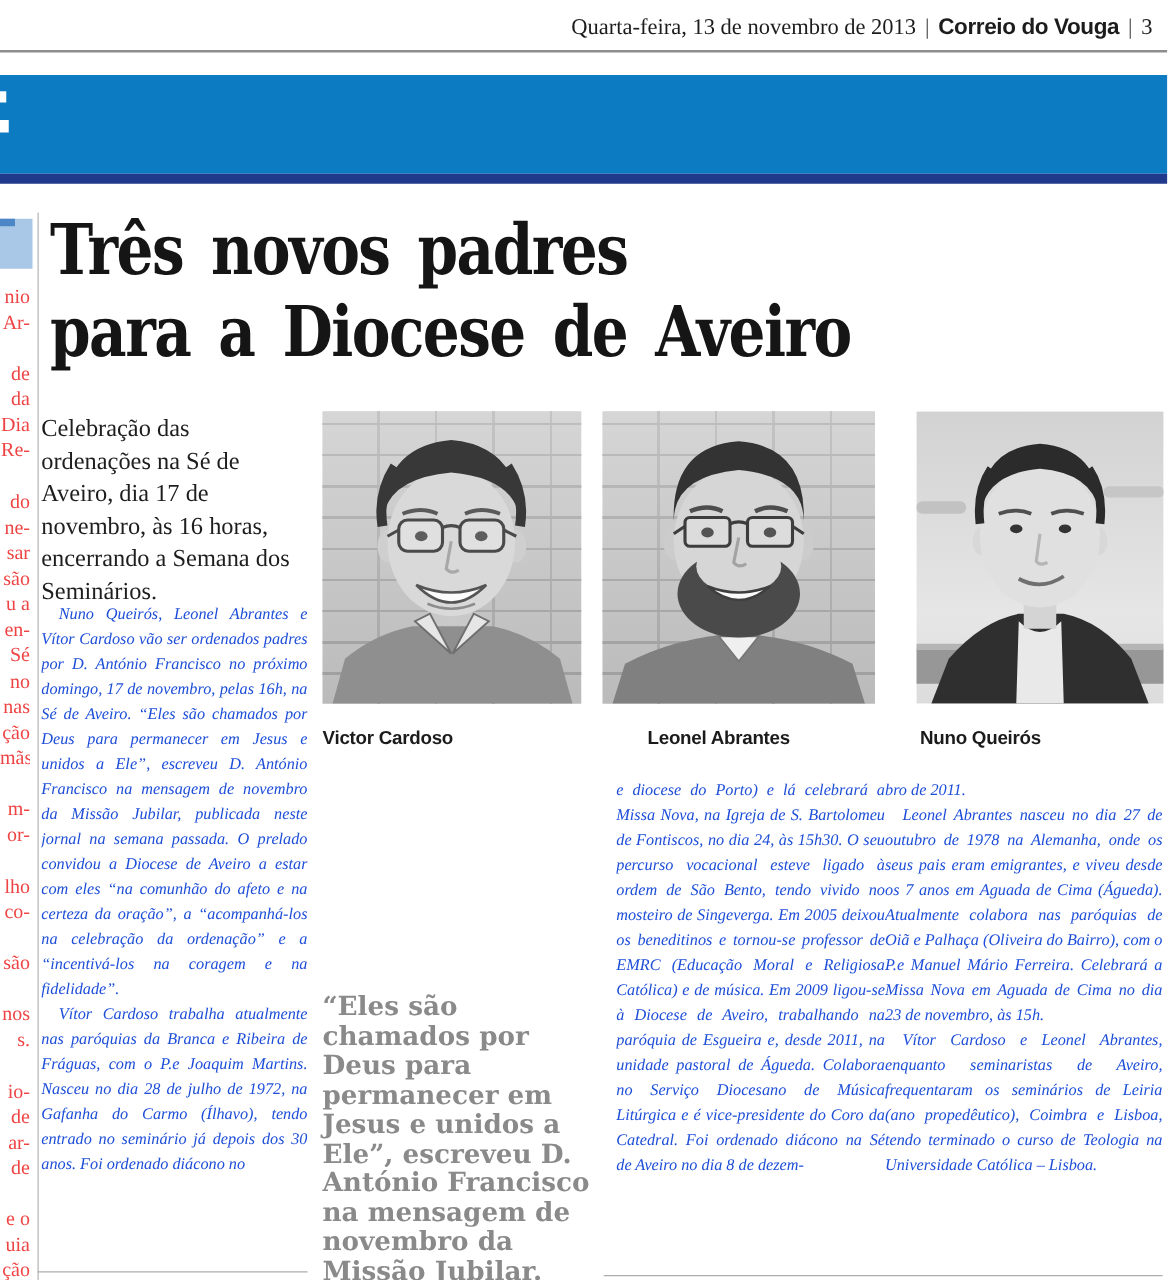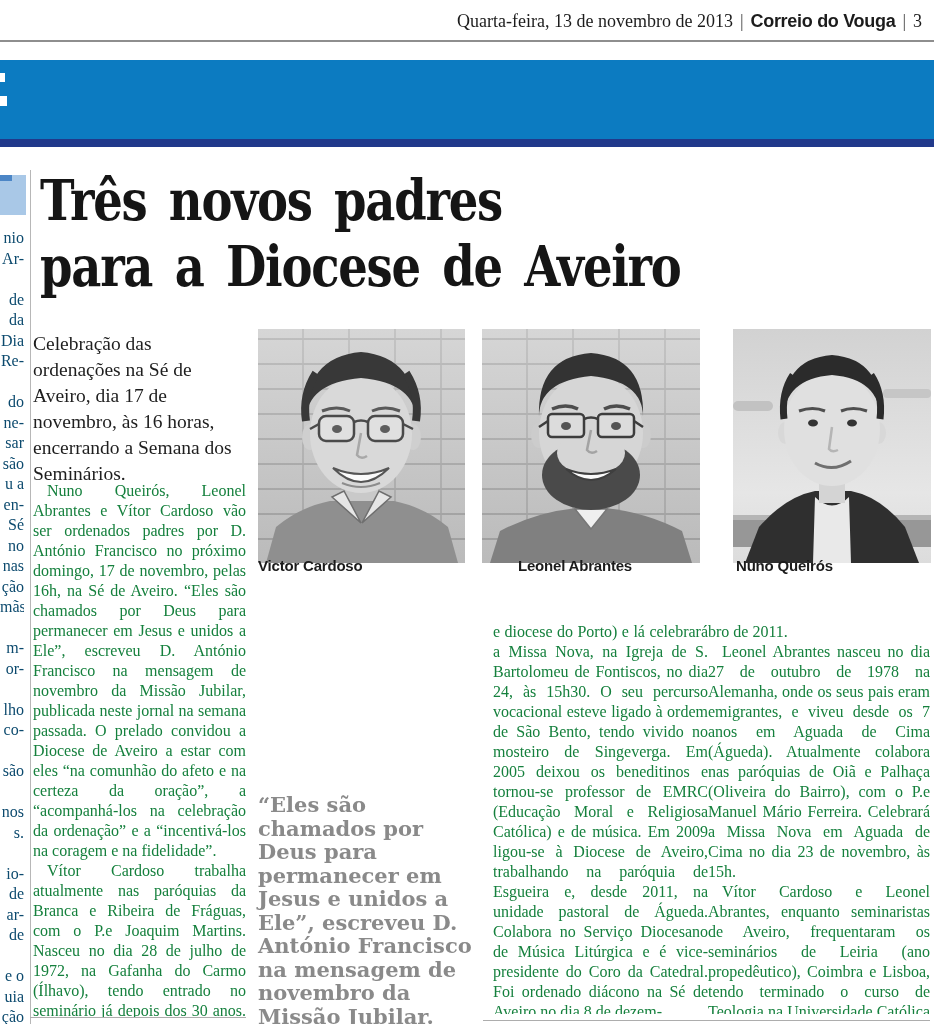--- a/index.html
+++ b/index.html
@@ -28,21 +28,21 @@
   .blue-band .mark2 { position:absolute; left:0; top:36px; width:7px; height:10px; background:#ffffff; }
   .dark-stripe { position:absolute; top:139px; left:0; width:934px; height:8px; background:#21398b; }
 
   
   .light-blue-block { position:absolute; left:0; top:175px; width:26px; height:40px; background:#a9c8e7; }
   .light-blue-accent { position:absolute; left:0; top:175px; width:12px; height:6px; background:#4c86c6; }
   .column-divider { position:absolute; left:30px; top:170px; width:1px; height:854px; background:#b7b7b7; }
   .edge-strip {
     position:absolute; left:0; top:228px; width:24px; height:796px;
     overflow:hidden; text-align:right;
-    font-size:16px; line-height:20.5px; color:#0c4a6e;
+    font-size:16px; line-height:20.5px; color:#ef4444;
   }
   .edge-strip .frag { white-space:nowrap; }
 
   
   .headline-line {
     position:absolute; left:40px; white-space:nowrap;
     font-family:"DejaVu Serif", serif; font-weight:bold;
     font-size:56px; color:#151515; letter-spacing:-1.5px; word-spacing:9px;
     transform:scaleX(0.83); transform-origin:left top; line-height:1;
   }
@@ -62,30 +62,31 @@
   .photo-2 { left:482px; width:218px; }
   .photo-3 { left:733px; width:198px; }
   .brick {
     background-color:#c6c6c6;
     background-image:
       linear-gradient(rgba(255,255,255,0.28), rgba(0,0,0,0.06)),
       repeating-linear-gradient(0deg, transparent 0 23px, #a6a6a6 23px 25px),
       repeating-linear-gradient(90deg, transparent 0 44px, #adadad 44px 46px);
   }
   .caption {
-    position:absolute; top:557px; font-family:"Liberation Sans", sans-serif;
+    position:absolute; top:582px; font-family:"Liberation Sans", sans-serif;
     font-weight:bold; font-size:15px; color:#1b1b1b; letter-spacing:-0.2px;
   }
   .cap-1 { left:258px; } .cap-2 { left:482px;margin-left:36px; } .cap-3 { left:736px; }
 
   
   .body-col {
     position:absolute; width:213px;
-    font-size:16px; line-height:20px; text-align:justify; color:#15803d;
+    font-size:13px; line-height:20px; text-align:justify; color:#1d4ed8;
     overflow:hidden;
+    font-style:italic;
   }
   .body-col p { margin:0; text-indent:14px; }
   .body-col p:first-child { text-indent:0; }
   .body-col.indent-first p:first-child { text-indent:14px; }
   .col-1 { left:33px;  top:481px; height:536px; }
   .col-2 { left:258px; top:622px; height:160px; }
   .col-3 { left:493px; top:622px; width:215px; height:392px; }
   .col-4 { left:708px; top:622px; width:222px; height:392px; }
 
   

